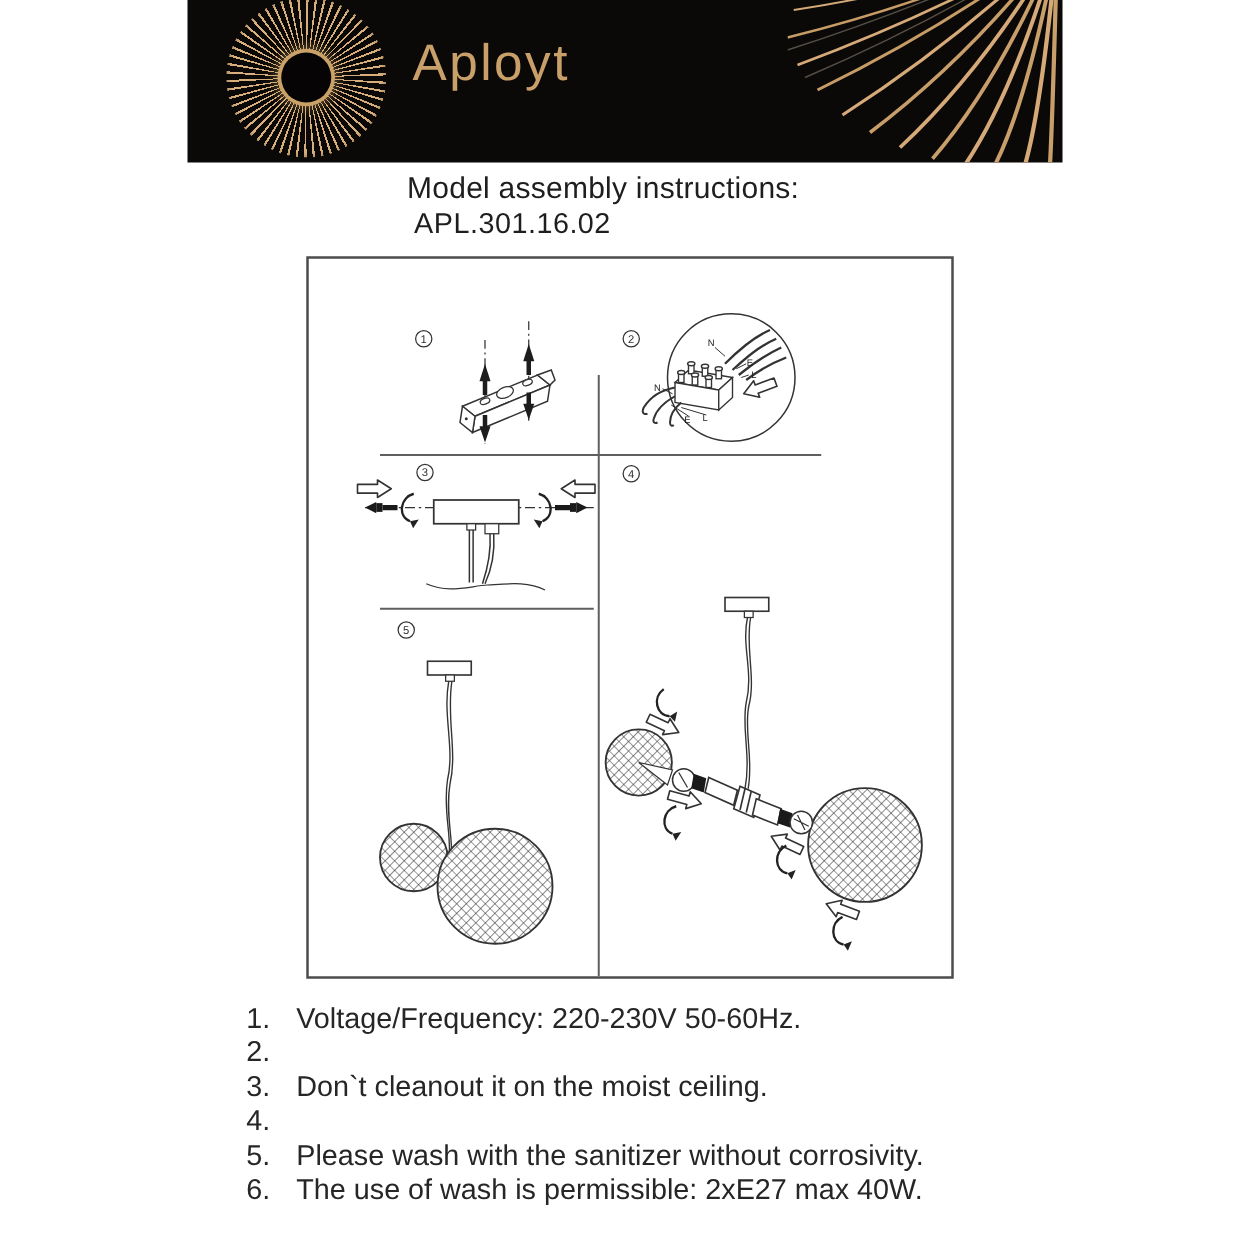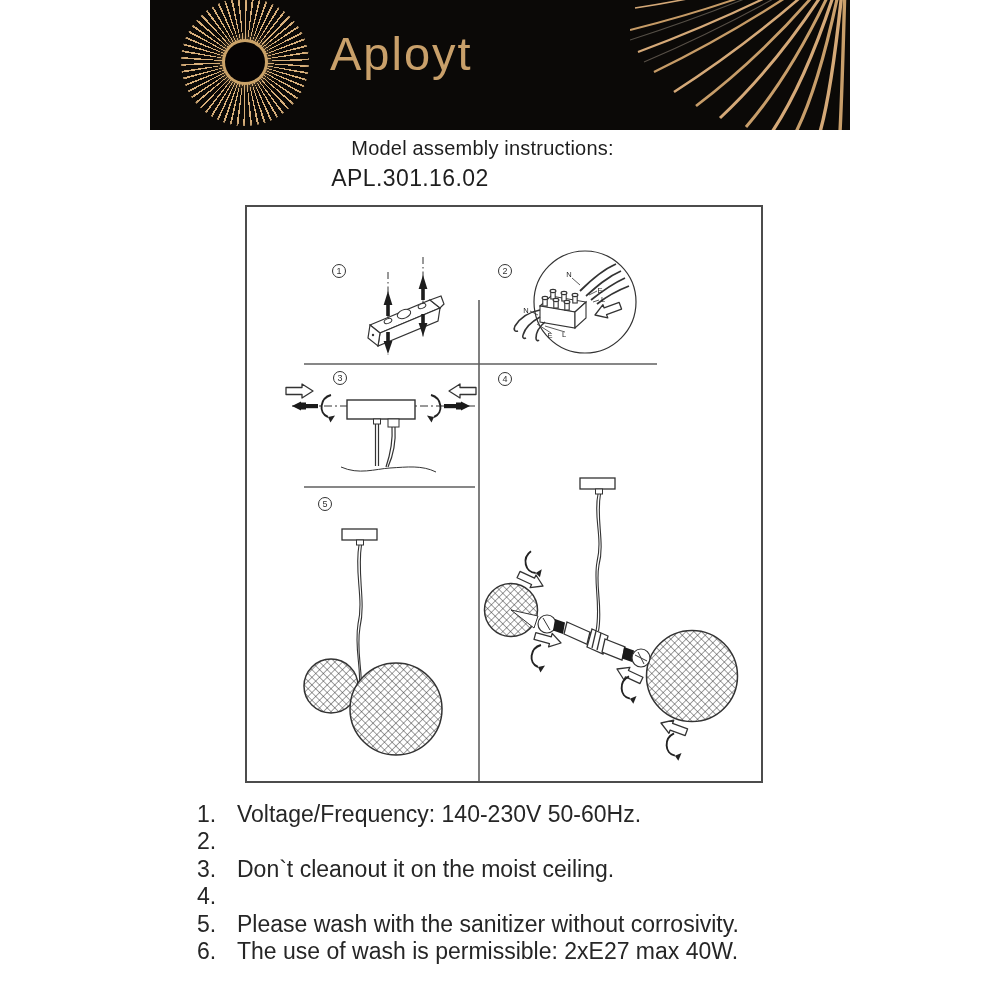--- a/index.html
+++ b/index.html
@@ -20,28 +20,28 @@
   }
   .sun-ring{
     position:absolute;left:72px;top:39px;width:46px;height:46px;border-radius:50%;
     background:#caa268;box-shadow:0 0 9px 2px rgba(202,162,104,.45);
   }
   .sun-core{
     position:absolute;left:75px;top:42px;width:40px;height:40px;border-radius:50%;
     background:#060404;
   }
   .brand-text{
-    position:absolute;left:180px;top:30px;font-size:47px;line-height:1;
+    position:absolute;left:180px;top:30px;font-size:41px;line-height:1;
     color:#c9a06a;letter-spacing:2px;font-weight:400;
   }
   .corner-rays{position:absolute;right:0;top:0;}
   
   .page-title{
     position:absolute;left:0;top:137px;width:965px;text-align:center;
-    font-size:20px;color:#1e1e1e;letter-spacing:.2px;
+    font-size:24px;color:#1e1e1e;letter-spacing:.2px;
   }
   .page-model{
     position:absolute;left:0;top:165px;width:820px;text-align:center;
     font-size:23px;color:#1e1e1e;letter-spacing:.4px;
   }
   
   .diagram-frame{
     position:absolute;left:245px;top:205px;width:514px;height:574px;
     border:2px solid #4c4c4c;background:#fff;
   }
@@ -266,21 +266,21 @@
     <path d="M112,338 C 107,365 117,392 111,417 C 107,442 115,462 112,483" stroke-width="1.1"></path>
     <path d="M114.5,338 C 110,367 119,395 113,420 C 109,445 116,464 114,483" stroke-width="1.1"></path>
     <circle cx="149" cy="502" r="46" fill="url(#mesh)" stroke-width="1.5"></circle>
   </g>
 </svg>
 </div>
 
 <div class="instructions">
   <div class="instr-row">
     <span class="instr-num">1.</span>
-    <span class="instr-text">Voltage/Frequency: 140-230V 50-60Hz.</span>
+    <span class="instr-text">Voltage/Frequency: 220-230V 50-60Hz.</span>
   </div>
   <div class="instr-row">
     <span class="instr-num">2.</span>
   </div>
   <div class="instr-row">
     <span class="instr-num">3.</span>
     <span class="instr-text">Don`t cleanout it on the moist ceiling.</span>
   </div>
   <div class="instr-row">
     <span class="instr-num">4.</span>

